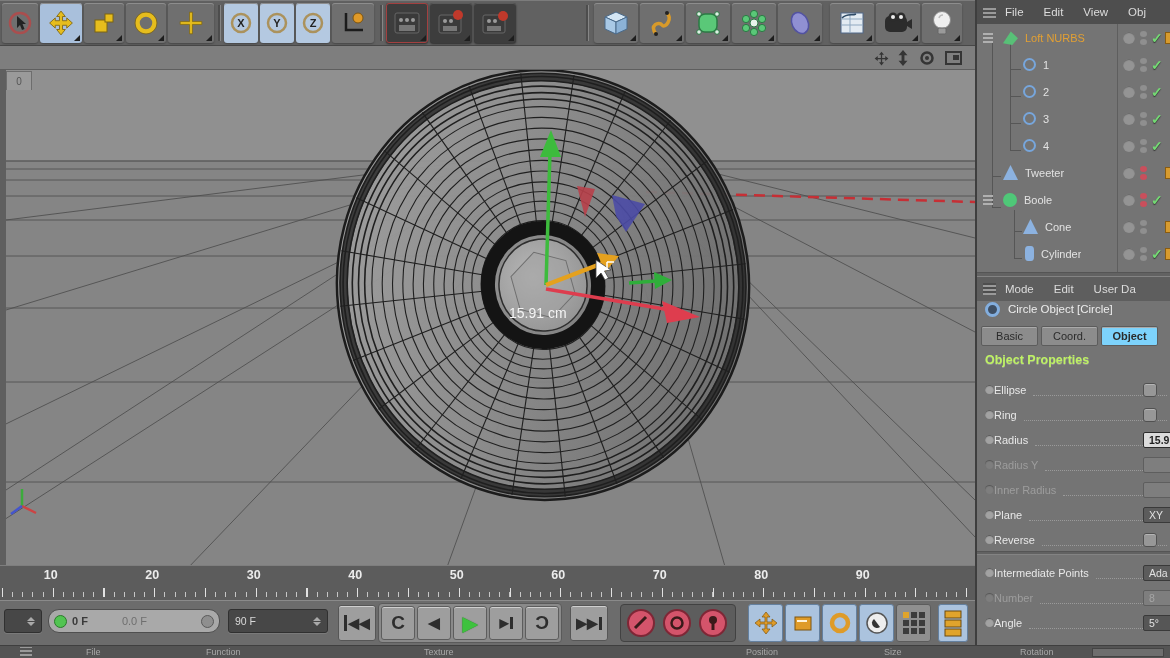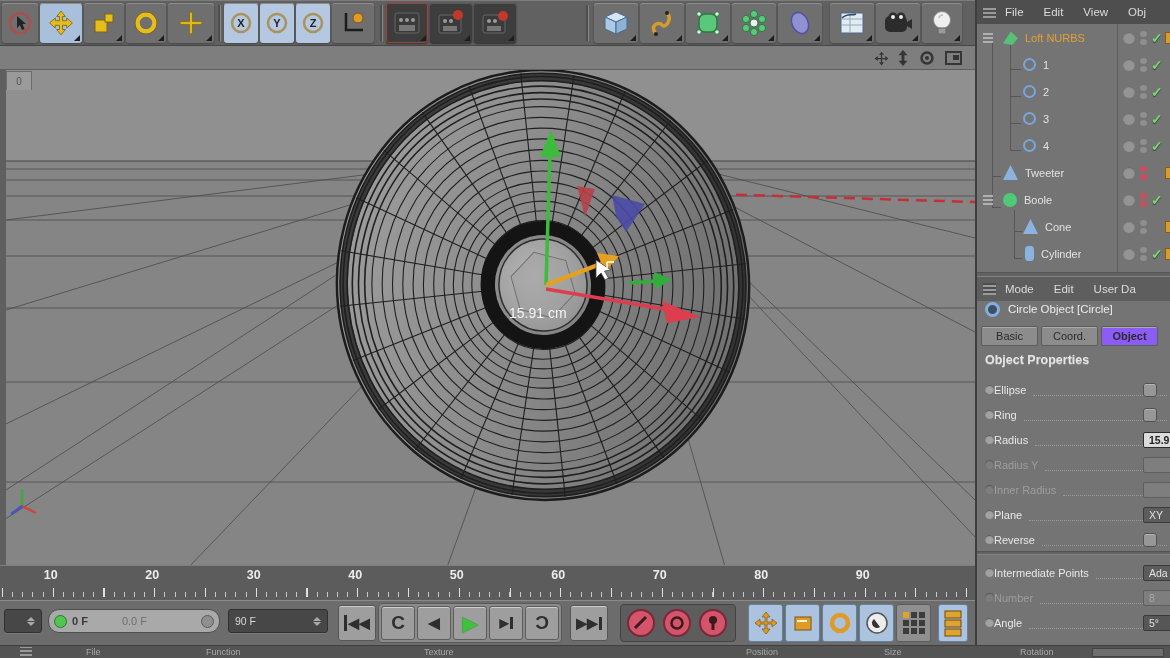--- a/index.html
+++ b/index.html
@@ -111,22 +111,22 @@
   .om-tag{position:absolute;left:188px;width:12px;height:12px;background:#d79b2e;border:1px solid #8a5c10}
   .conn{position:absolute;background:#565656}
   
   #amTitle{position:absolute;left:0;top:294px;width:195px;height:30px;display:flex;align-items:center;
            gap:8px;padding-left:8px;color:#ececec;font-size:11.5px}
   .am-oicon{width:15px;height:15px;border:3px solid #83aede;border-radius:50%;background:#3f4f63;flex:none}
   #amTabs{position:absolute;left:0;top:326px;width:195px;height:23px;display:flex;gap:3px;padding-left:4px}
   .tab{width:57px;height:20px;background:#8c8c8c;border:1px solid #5c5c5c;border-radius:2px;
        color:#2b2b2b;font-size:11px;display:flex;align-items:center;justify-content:center;
        box-shadow:inset 0 1px 0 #aaa}
-  .tab-active{background:#8b5cf6;font-weight:bold}
-  #amHeader{position:absolute;left:8px;top:353px;color:#e5e5e5;font-size:12.5px;font-weight:bold;
+  .tab-active{background:#7dd3fc;font-weight:bold}
+  #amHeader{position:absolute;left:8px;top:353px;color:#bef264;font-size:12.5px;font-weight:bold;
             text-shadow:0 1px 0 #909090}
   .am-rows{position:absolute;left:0;width:195px}
   #props{top:377px}
   #props2{top:560px}
   .am-divider{position:absolute;left:0;top:551px;width:195px;height:4px;background:#626262;
               border-top:1px solid #555;border-bottom:1px solid #838383}
   .am-row{position:relative;height:25px;display:flex;align-items:center;padding-left:8px}
   .am-bullet{width:9px;height:9px;border-radius:50%;background:#a2a2a2;box-shadow:inset 0 1px 1px #555;flex:none}
   .b-off{background:#7e7e7e}
   .am-label{margin-left:0;color:#e8e8e8;font-size:11px;white-space:nowrap}

